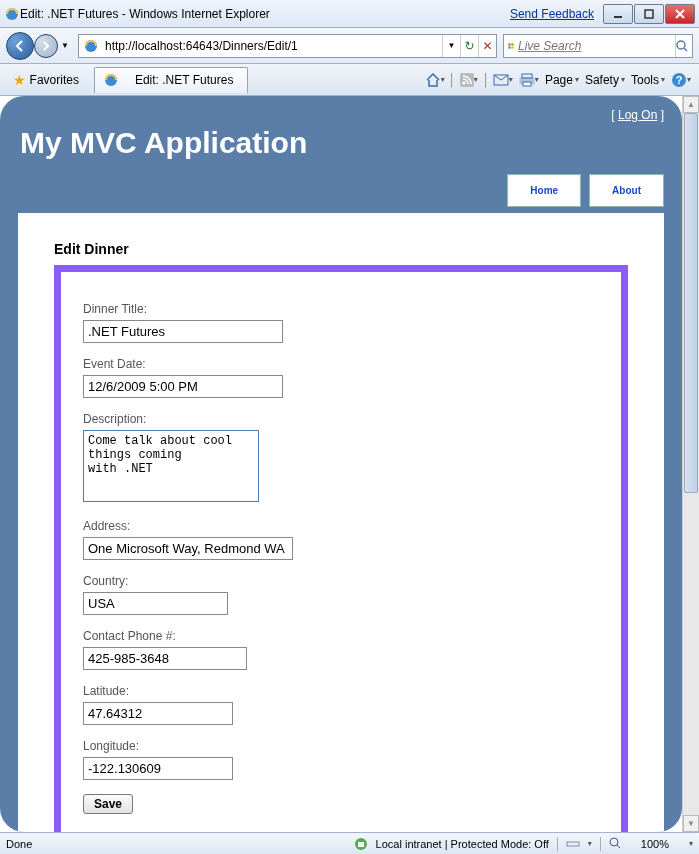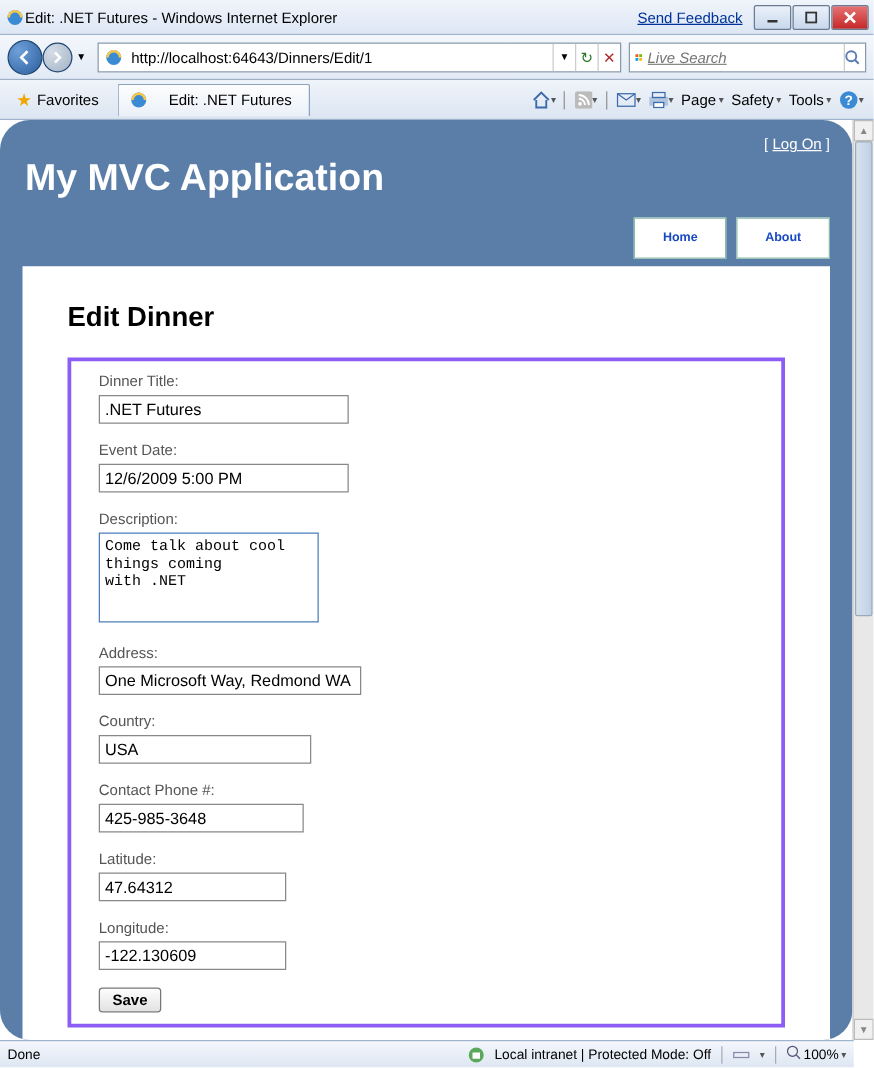--- a/index.html
+++ b/index.html
@@ -48,34 +48,34 @@
 .sb-arrow { height:17px; background:#f0f0f0; border:1px solid #bbb; display:flex; align-items:center;justify-content:center;font-size:8px;cursor:pointer; color:#888;}
 .sb-thumb { position:absolute; top:17px; left:1px; right:1px; height:380px; background:linear-gradient(90deg,#d8e2ef,#bfd0e4); border:1px solid #9ab; border-radius:2px; cursor:pointer;}
 
 .page { position:absolute; inset:0 17px 0 0; background:#5b7ea8; padding:12px 18px 0 18px; overflow:hidden;border-radius:24px;}
 .logon { text-align:right; color:#fff; font-size:12px; margin-bottom:4px;}
 .logon a { color:#fff; text-decoration:underline; cursor:pointer;}
 .apptitle { color:#fff; font-size:30px; font-weight:bold; margin: 2px 0 14px 2px; font-family: Arial, sans-serif;}
 .menu { display:flex; justify-content:flex-end; gap:8px; margin-bottom:0;}
 .menu-item { background:#fff; color:#1849c2; font-weight:bold; padding:10px 22px; font-size:10px; border:1px solid #8ba; cursor:pointer; text-decoration:none;}
 .main-panel { background:#fff; margin-top:6px; padding:28px 36px 10px 36px; min-height:600px;}
-.panel-title { font-size:22px; font-weight:bold; margin-bottom:19px; font-family: Arial, sans-serif;}
-fieldset { border:3px solid #8b5cf6; padding:9px 22px; }
+.panel-title { font-size:14px; font-weight:bold; margin-bottom:8px; font-family: Arial, sans-serif;}
+fieldset { border:7px solid #8b5cf6; padding:30px 22px; }
 .field { margin-bottom:14px; }
 .field label { display:block; color:#555; font-size:12px; margin-bottom:4px;}
 .field input[type=text] { width:200px; padding:3px 4px; border:1px solid #888; font-size:13px; font-family:inherit;}
 .field textarea { width:176px; height:72px; padding:3px 4px; border:1px solid #4a7ebb; font-family:"Courier New",monospace; font-size:12px; resize:none;}
 .save-btn { padding:2px 10px; font-size:12px; border:1px solid #777; background:linear-gradient(#fdfdfd,#e2e2e2); border-radius:3px; cursor:pointer; font-family:inherit;font-weight:bold;}
 
 
-.statusbar { position:absolute; bottom:0; left:0; right:16px; height:22px; background:linear-gradient(#f4f7fc,#dde6f2); border-top:1px solid #9fb3cf; display:flex; align-items:center; padding:0 6px; font-size:11px; gap:8px;}
+.statusbar { position:absolute; bottom:0; left:0; right:0; height:22px; background:linear-gradient(#f4f7fc,#dde6f2); border-top:1px solid #9fb3cf; display:flex; align-items:center; padding:0 6px; font-size:11px; gap:8px;}
 .status-sep { width:1px; height:14px; background:#aab;}
 .status-spacer { flex:1;}
 .zone-icon { width:14px; height:14px;}
-.zoom { display:flex; align-items:center; gap:2px;}
+.zoom { display:flex; align-items:center; gap:20px;}
 
 
 .ie-e { width:16px; height:16px; display:inline-block; }
 .ie-e svg { width:100%; height:100%; }
 
 .chev { font-size:8px;}
 </style>
 </head>
 <body>
 
@@ -246,21 +246,21 @@
           <label>Description:</label>
           <textarea style="">Come talk about cool things coming
 with .NET</textarea>
         </div>
         <div class="field">
           <label>Address:</label>
           <input type="text" style="width: 210px;" value="One Microsoft Way, Redmond WA">
         </div>
         <div class="field">
           <label>Country:</label>
-          <input type="text" style="width: 170px;" value="USA">
+          <input type="text" style="width: 145px;" value="USA">
         </div>
         <div class="field">
           <label>Contact Phone #:</label>
           <input type="text" style="width: 164px;" value="425-985-3648">
         </div>
         <div class="field">
           <label>Latitude:</label>
           <input type="text" style="width: 150px;" value="47.64312">
         </div>
         <div class="field">

